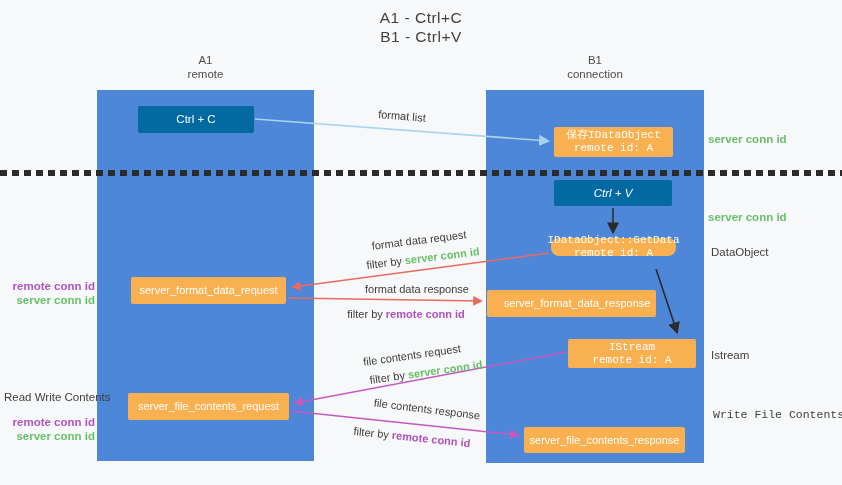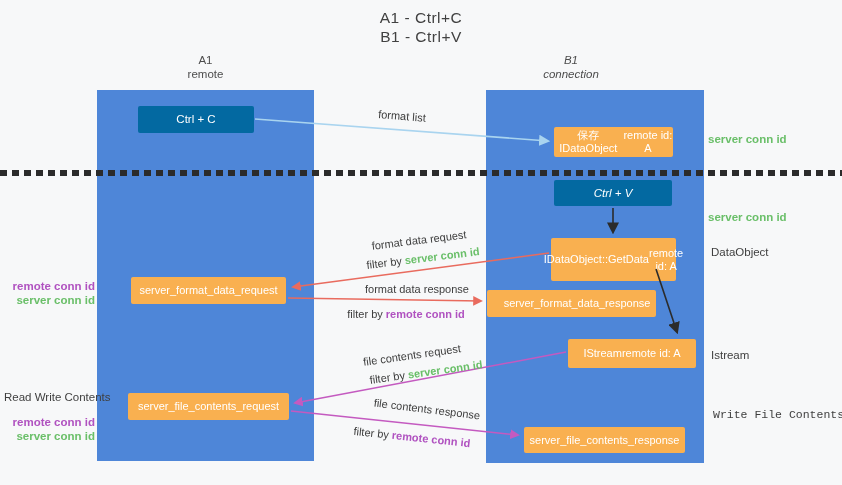--- a/index.html
+++ b/index.html
@@ -21,21 +21,21 @@
   .dotted{
     position:absolute;left:0;top:170px;width:842px;height:6px;
     background:repeating-linear-gradient(90deg,#2b2b2b 0 7px,transparent 7px 12px);
   }
   .node{
     position:absolute;display:flex;align-items:center;justify-content:center;
     text-align:center;color:#ffffff;font-size:11.5px;border-radius:2px;line-height:13px;
   }
   .green-box{background:#0369a1;}
   .orange-box{background:#f9b050;}
-  .two-line{font-size:11px;flex-direction:row;}
+  .two-line{font-size:11px;flex-direction:column;font-family:Liberation Mono, monospace;}
   .side-label{position:absolute;font-size:11.5px;color:#3f3f3f;white-space:nowrap;line-height:13px;}
   .green-text{color:#6abf69;font-weight:bold;}
   .purple-text{color:#b052c0;font-weight:bold;}
   .right-align{text-align:right;}
   .alabel{
     position:absolute;font-size:11px;color:#3d3d3d;white-space:nowrap;
   }
   svg.overlay{position:absolute;left:0;top:0;pointer-events:none;}
 </style>
 </head>
@@ -45,21 +45,21 @@
 
   <div class="title">
     <div>A1 - Ctrl+C</div>
     <div>B1 - Ctrl+V</div>
   </div>
 
   <div class="col-header" style="left:97px;width:217px;">
     <div>A1</div>
     <div>remote</div>
   </div>
-  <div class="col-header" style="left:462px;width:218px;font-style:italic;">
+  <div class="col-header" style="left:486px;width:218px;">
     <div>B1</div>
     <div>connection</div>
   </div>
 
   <div class="column" style="left:97px;top:90px;width:217px;height:371px;"></div>
   <div class="column" style="left:486px;top:90px;width:218px;height:373px;"></div>
 
   <div class="dotted"></div>
 
   <div class="node green-box" style="left:138px;top:106px;width:116px;height:27px;">
@@ -68,21 +68,21 @@
 
   <div class="node orange-box two-line" style="left:554px;top:127px;width:119px;height:30px;">
     <span>保存IDataObject</span>
     <span>remote id: A</span>
   </div>
 
   <div class="node green-box" style="left:554px;top:180px;width:118px;height:26px;font-style:italic;">
     <span>Ctrl + V</span>
   </div>
 
-  <div class="node orange-box two-line" style="left:551px;top:238px;width:125px;height:43px;">
+  <div class="node orange-box two-line" style="left:551px;top:238px;width:125px;height:18px;border-radius:8px;">
     <span>IDataObject::GetData</span>
     <span>remote id: A</span>
   </div>
 
   <div class="node orange-box" style="left:131px;top:277px;width:155px;height:27px;font-size:11px;">
     <span>server_format_data_request</span>
   </div>
 
   <div class="node orange-box" style="left:487px;top:290px;width:158px;height:27px;font-size:11px;padding-left:11px;">
     <span>server_format_data_response</span>

